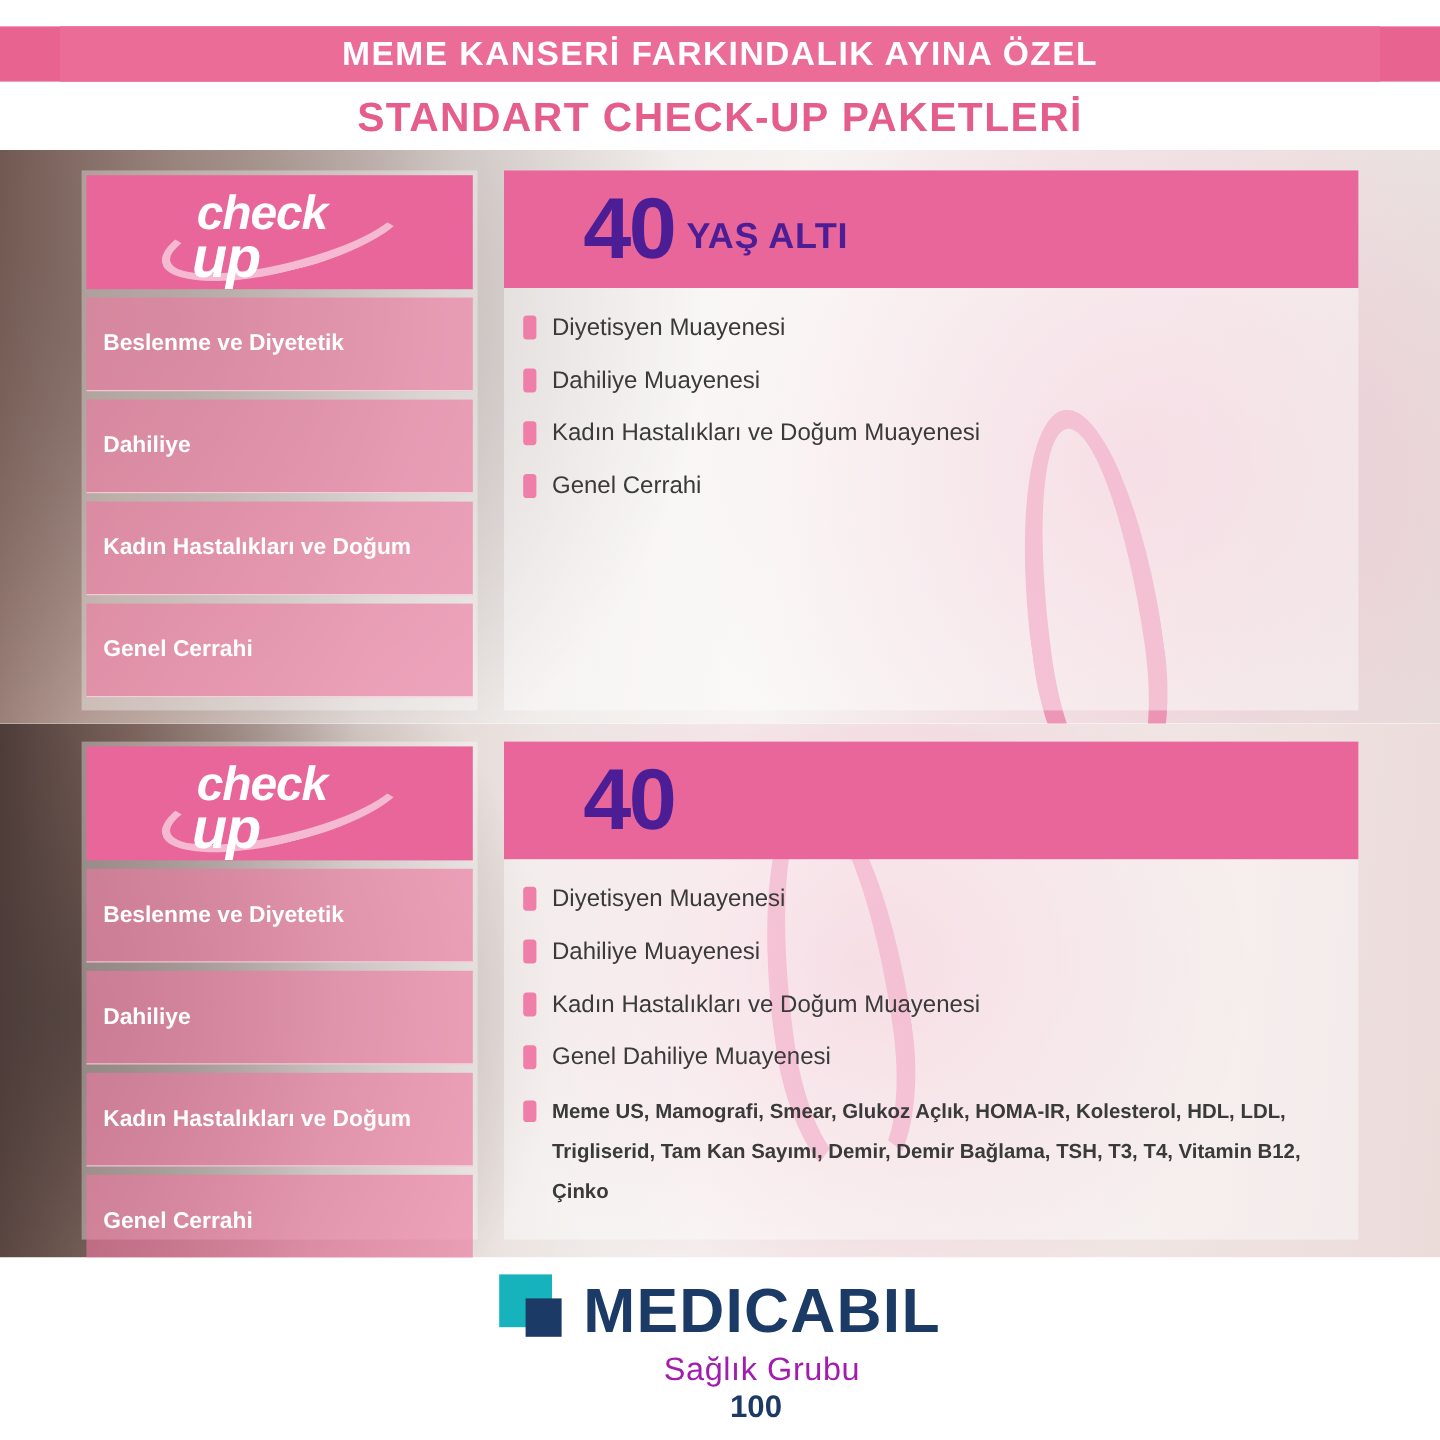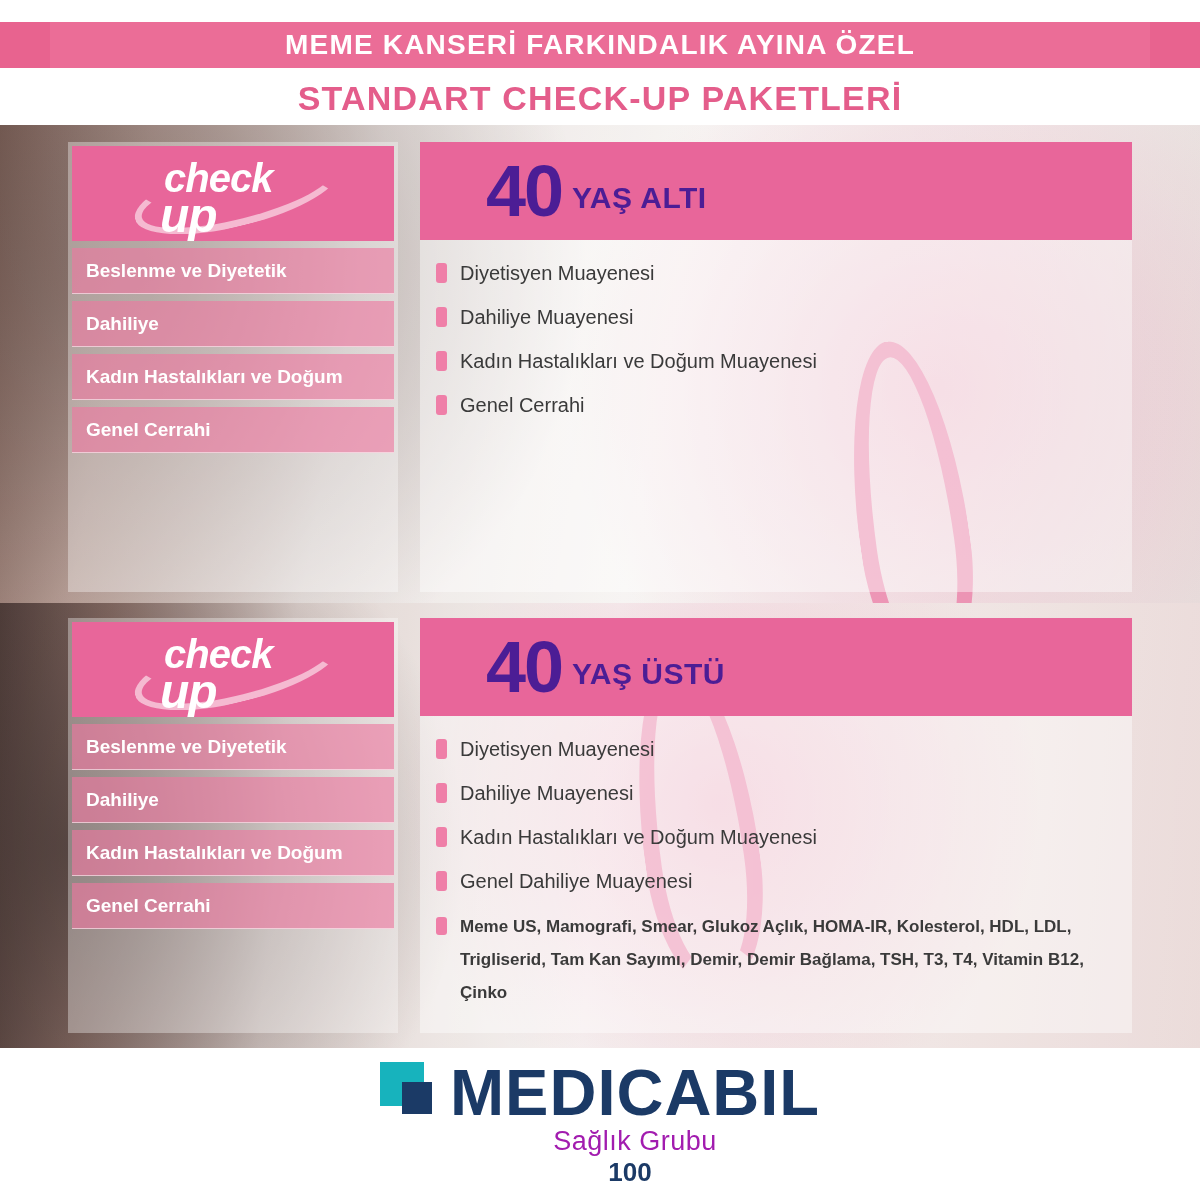--- a/index.html
+++ b/index.html
@@ -139,21 +139,21 @@
     border-top-color: transparent;
     transform: rotate(-14deg);
   }
 
   .dept-item {
     width: 322px;
     margin: 7px auto 0;
     background: rgba(238,120,160,0.62);
     color: #ffffff;
     font-size: 19px; font-weight: bold;
-    padding: 9px 14px;
+    padding: 25px 14px;
     line-height: 27px;
     border-bottom: 1px solid rgba(255,255,255,0.55);
   }
 
   
   .right-col {
     position: absolute;
     left: 420px; width: 712px;
     background: rgba(255,255,255,0.42);
   }
@@ -223,21 +223,21 @@
   }
   .logo-mark .sq-teal {
     position: absolute; left: 0; top: 0;
     width: 44px; height: 44px; background: #17b3bd;
   }
   .logo-mark .sq-navy {
     position: absolute; left: 22px; top: 20px;
     width: 30px; height: 32px; background: #1b3a66;
   }
   .logo-text {
-    font-size: 65px; font-weight: bold;
+    font-size: 52px; font-weight: bold;
     color: #1b3a66; letter-spacing: 1px;
     line-height: 56px;
   }
   .logo-sub {
     font-size: 27px; color: #a21caf;
     margin-top: 2px; margin-left: 70px;
     letter-spacing: 0.5px;
   }
   .logo-100 {
     font-size: 26px; font-weight: bold;
@@ -306,21 +306,20 @@
       </div>
       <div class="dept-item">Beslenme ve Diyetetik</div>
       <div class="dept-item">Dahiliye</div>
       <div class="dept-item">Kadın Hastalıkları ve Doğum</div>
       <div class="dept-item">Genel Cerrahi</div>
     </div>
 
     <div class="right-col right-col-bottom">
       <div class="age-bar">
         <span class="age-num">40</span>
-        <span class="age-label">YAŞ ÜSTÜ</span>
       </div>
       <div class="svc-list">
         <div class="svc">Diyetisyen Muayenesi</div>
         <div class="svc">Dahiliye Muayenesi</div>
         <div class="svc">Kadın Hastalıkları ve Doğum Muayenesi</div>
         <div class="svc">Genel Dahiliye Muayenesi</div>
         <div class="svc svc-small">Meme US, Mamografi, Smear, Glukoz Açlık, HOMA-IR, Kolesterol, HDL, LDL, Trigliserid, Tam Kan Sayımı, Demir, Demir Bağlama, TSH, T3, T4, Vitamin B12, Çinko</div>
       </div>
     </div>
   </div>

